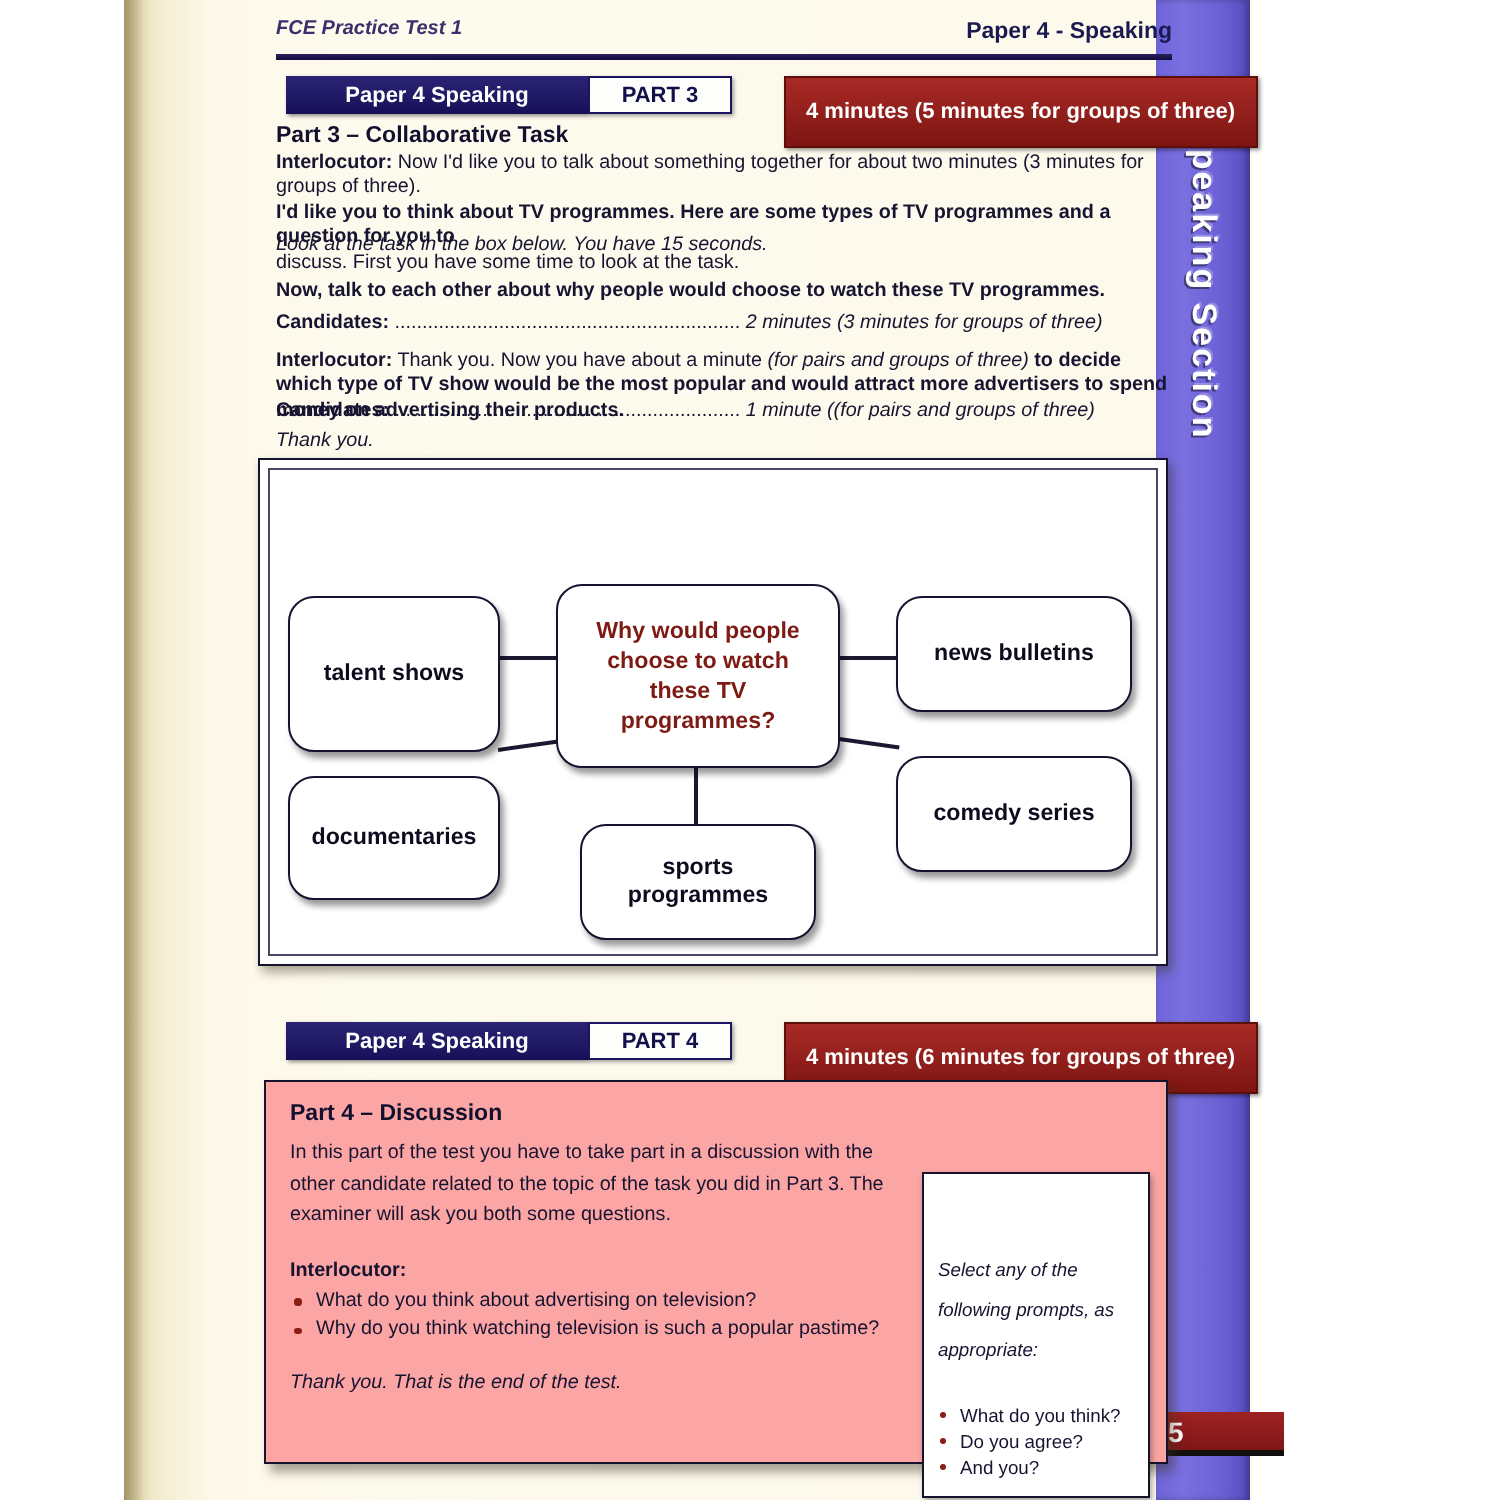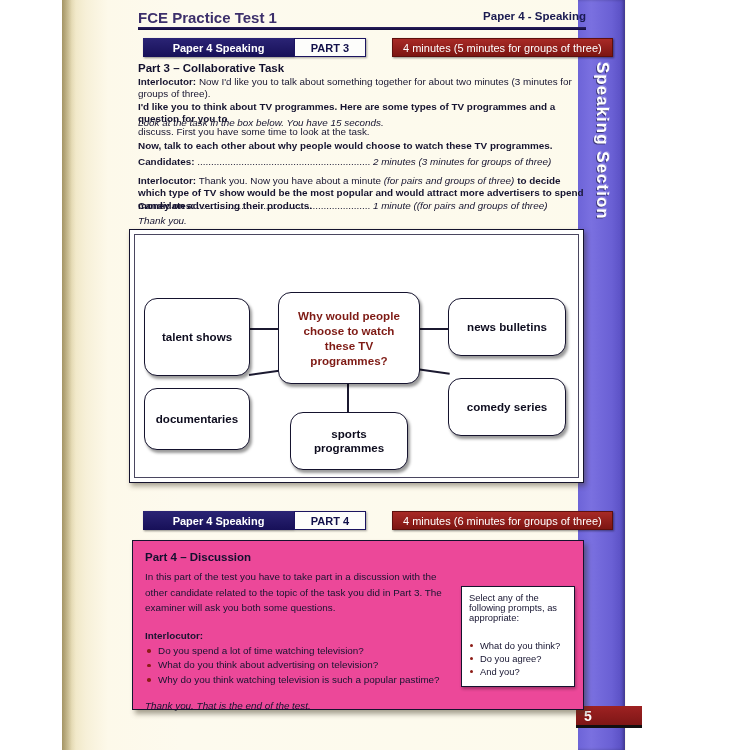--- a/index.html
+++ b/index.html
@@ -37,21 +37,21 @@
     border-bottom:3px solid #120f0f;
     color:#ffffff;font-weight:bold;font-size:14px;
     display:flex;align-items:center;padding-left:8px;box-sizing:border-box;
   }
 
   
   #content{position:absolute;left:138px;top:0;width:448px;height:750px;}
 
   
   .runhead{position:absolute;left:0;top:9px;width:448px;height:22px;}
-  .runhead .l{position:absolute;left:0;top:0;font-weight:bold;font-size:15px;color:#3c2f6b;}
+  .runhead .l{position:absolute;left:0;top:0;font-weight:bold;font-size:10px;color:#3c2f6b;font-style:italic;}
   .runhead .r{position:absolute;right:0;top:1px;font-weight:bold;font-size:11.5px;color:#1a1a50;}
   .runrule{position:absolute;left:0;top:27px;width:448px;height:3px;
     background:linear-gradient(180deg,#2a2060,#120b3c);}
 
   
   .badgerow{position:absolute;left:0;width:448px;height:20px;}
   .bluebadge{
     position:absolute;left:5px;top:0;height:19px;min-width:151px;
     background:linear-gradient(180deg,#2b2475,#171058);
     box-shadow:1px 1px 2px rgba(0,0,0,.45);
@@ -59,26 +59,26 @@
     color:#ffffff;font-weight:bold;font-size:11px;padding:0 9px;box-sizing:border-box;
   }
   .partbox{
     position:absolute;left:156px;top:0;height:19px;width:72px;
     background:#fdfdfb;border:1.6px solid #1b1460;
     display:flex;align-items:center;justify-content:center;
     color:#12104a;font-weight:bold;font-size:11px;box-sizing:border-box;
     box-shadow:1px 1px 2px rgba(0,0,0,.35);
   }
   .redbadge{
-    position:absolute;left:254px;top:0;height:19px;
+    position:absolute;left:254px;top:0;height:36px;
     background:linear-gradient(180deg,#a82a26,#7d1512);
     border:1px solid #5d0f0c;
     box-shadow:1px 1px 2px rgba(0,0,0,.45);
     display:flex;align-items:center;justify-content:center;
-    color:#ffffff;font-weight:normal;font-size:11px;padding:0 10px;box-sizing:border-box;
+    color:#ffffff;font-weight:bold;font-size:11px;padding:0 10px;box-sizing:border-box;
     white-space:nowrap;
   }
 
   
   .tx{position:absolute;color:#161430;font-size:9.9px;line-height:12.4px;width:448px;}
   .tx b{font-weight:bold;}
   .tx i{font-style:italic;}
   .lead{font-weight:bold;}
   .hdng{position:absolute;font-weight:bold;font-size:11.5px;color:#12102e;}
 
@@ -98,39 +98,39 @@
     display:flex;align-items:center;justify-content:center;text-align:center;
     font-weight:bold;font-size:11.6px;color:#0d0c1e;box-sizing:border-box;
     line-height:14px;z-index:2;
   }
   .node.center{font-size:11.6px;color:#7e1a14;line-height:15px;z-index:3;}
 
   .conn{position:absolute;background:#1b1930;z-index:1;}
 
   
   #p4panel{
-    position:absolute;left:-6px;top:540px;width:452px;height:170px;
-    background:#ec4899;border:1.5px solid #15132e;
+    position:absolute;left:-6px;top:540px;width:452px;height:192px;
+    background:#fca5a5;border:1.5px solid #15132e;
     box-shadow:3px 4px 5px rgba(60,50,30,.45);box-sizing:border-box;
   }
   #p4panel .pad{position:absolute;left:12px;top:10px;right:12px;}
   .p4head{font-weight:bold;font-size:11.5px;color:#12102e;}
   .p4p{font-size:9.9px;line-height:15.5px;color:#161430;margin-top:6px;width:300px;}
   .p4lead{font-weight:bold;font-size:9.9px;color:#161430;margin-top:14px;}
   ul.q{margin:3px 0 0 0;padding:0;list-style:none;}
   ul.q li{position:relative;padding-left:13px;font-size:9.9px;line-height:14.6px;color:#161430;width:300px;}
   ul.q li:before{content:"";position:absolute;left:2px;top:5.6px;width:3.6px;height:3.6px;border-radius:50%;background:#8c1c16;}
   .endline{font-style:italic;font-size:9.9px;color:#161430;margin-top:13px;}
 
   #prompts{
     position:absolute;right:8px;top:45px;width:114px;
     border:1.6px solid #15132e;background:#ffffff;padding:6px 7px 8px 7px;box-sizing:border-box;
     box-shadow:1px 2px 3px rgba(0,0,0,.32);
   }
-  #prompts .ph{font-size:9.4px;line-height:10px;color:#161430;}
+  #prompts .ph{font-style:italic;font-size:9.4px;line-height:20px;color:#161430;margin-top:32px;}
   #prompts ul{margin:16px 0 0 0;padding:0;list-style:none;}
   #prompts li{position:relative;padding-left:11px;font-size:9.4px;line-height:13px;color:#161430;}
   #prompts li:before{content:"";position:absolute;left:1px;top:4.8px;width:3.2px;height:3.2px;border-radius:50%;background:#8c1c16;}
 </style>
 </head>
 <body>
 
 <div id="page">
 
   <div id="sheet"></div>
@@ -219,21 +219,20 @@
       <div class="partbox">PART 4</div>
       <div class="redbadge">4 minutes (6 minutes for groups of three)</div>
     </div>
 
     <div id="p4panel">
       <div class="pad">
         <div class="p4head">Part 4 – Discussion</div>
         <div class="p4p">In this part of the test you have to take part in a discussion with the other candidate related to the topic of the task you did in Part 3. The examiner will ask you both some questions.</div>
         <div class="p4lead">Interlocutor:</div>
         <ul class="q">
-          <li>Do you spend a lot of time watching television?</li>
           <li>What do you think about advertising on television?</li>
           <li>Why do you think watching television is such a popular pastime?</li>
         </ul>
         <div class="endline">Thank you. That is the end of the test.</div>
       </div>
 
       <div id="prompts">
         <div class="ph">Select any of the following prompts, as appropriate:</div>
         <ul>
           <li>What do you think?</li>

